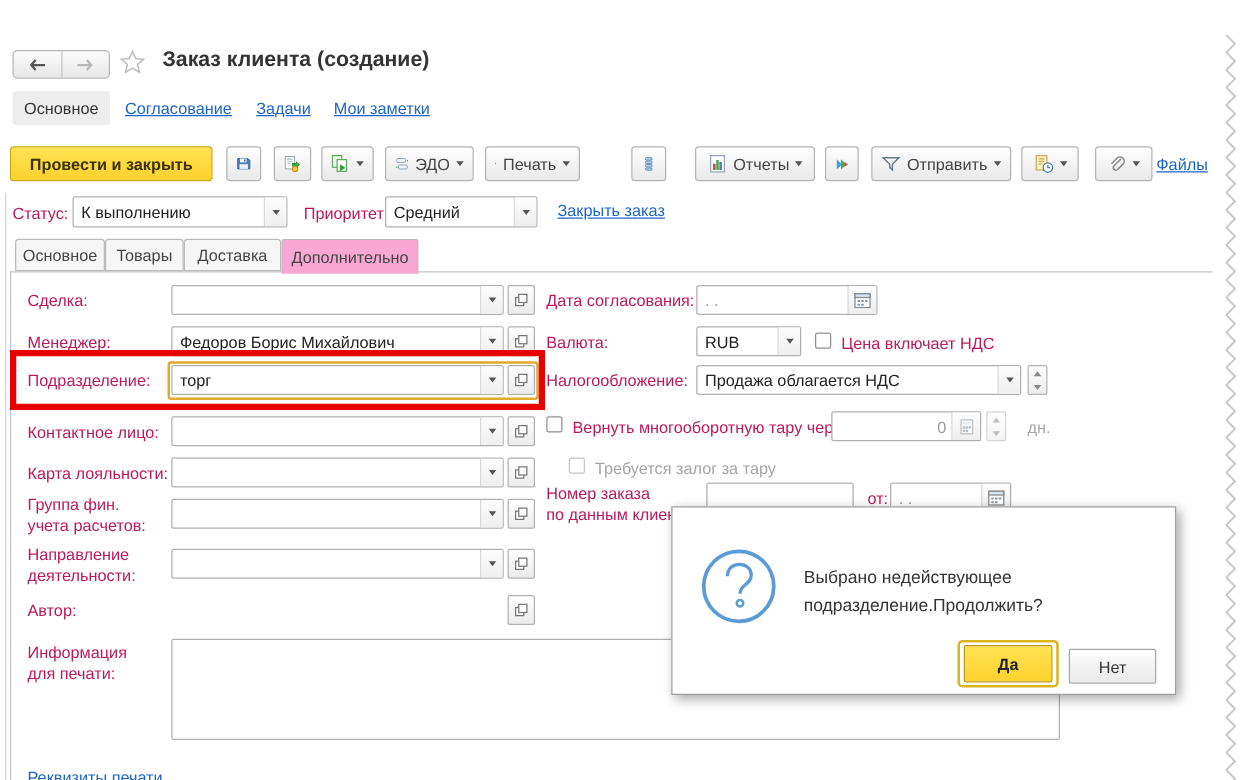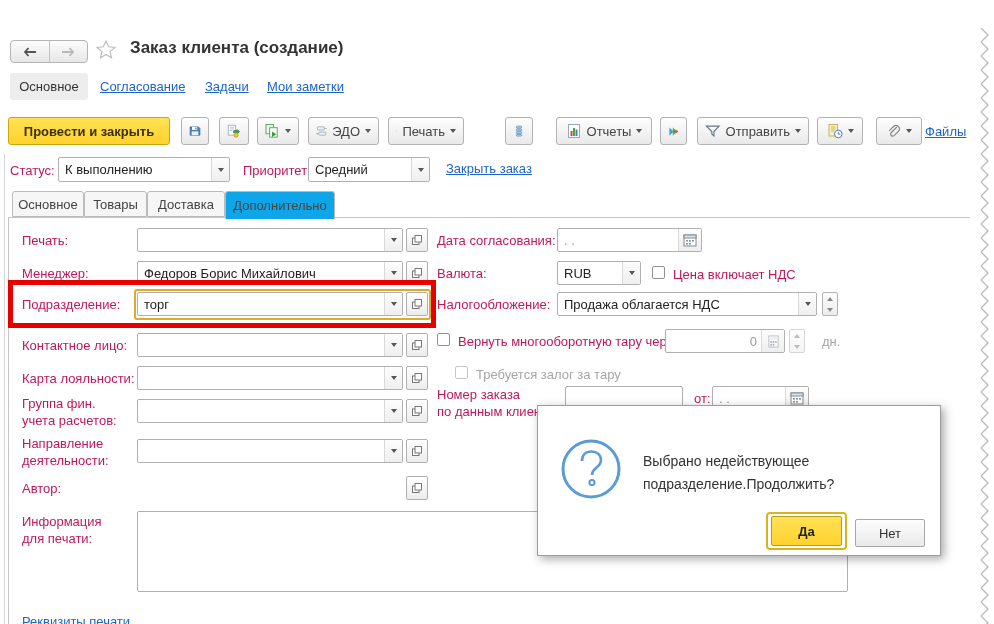--- a/index.html
+++ b/index.html
@@ -32,21 +32,21 @@
   .gray{color:#a6a6a6;}
   .cb{width:13px;height:13px;border:1px solid #919191;border-radius:2px;background:#fff;display:inline-block;}
   .cb.dis{border-color:#c6c6c6;}
   .spin{width:16px;height:24px;border:1px solid #b3b3b3;border-radius:2px;background:linear-gradient(#fdfdfd,#ececec);
         display:flex;flex-direction:column;align-items:center;justify-content:space-around;}
   .sa-up{width:0;height:0;border-left:3px solid transparent;border-right:3px solid transparent;border-bottom:4px solid #888;}
   .sa-dn{width:0;height:0;border-left:3px solid transparent;border-right:3px solid transparent;border-top:4px solid #888;}
   
   .ptab{top:163px;height:26px;border:1px solid #bbb;border-radius:3px 3px 0 0;background:#f6f6f6;
         display:flex;align-items:center;justify-content:center;color:#444;cursor:pointer;}
-  .ptab.active{height:28px;background:#0ea5e9;border-bottom:none;z-index:3;}
+  .ptab.active{height:28px;background:#f9a8d4;border-bottom:none;z-index:3;}
   .pagebox{left:8px;top:189px;width:962px;height:419px;border-top:1px solid #c5c5c5;border-left:1px solid #c5c5c5;}
   .vline{left:4px;top:126px;width:1px;height:482px;background:#d6d6d6;}
   
   .redbox{left:8px;top:252px;width:428px;height:48px;border:5px solid #e60000;z-index:4;pointer-events:none;}
   .yellowbox{left:134px;top:261px;width:297px;height:31px;border:2px solid #e2aa2a;border-radius:3px;z-index:4;pointer-events:none;}
   
   .dialog{left:537px;top:377px;width:404px;height:151px;background:#fff;border:1px solid #9e9e9e;
           box-shadow:3px 3px 9px rgba(0,0,0,.35);z-index:10;}
   .dlgmsg{left:105px;top:44px;font-size:14px;color:#333;line-height:23px;white-space:pre-line;}
   .yesring{left:228px;top:106px;width:81px;height:38px;border:2px solid #dab519;border-radius:4px;
@@ -201,21 +201,21 @@
       </span>
   </div>
   <a class="abs lnk" style="left:446px;top:133px;">Закрыть заказ</a>
 
   <div class="abs ptab" style="left:12px;width:72px;">Основное</div>
   <div class="abs ptab" style="left:84px;width:63px;">Товары</div>
   <div class="abs ptab" style="left:147px;width:78px;">Доставка</div>
   <div class="abs ptab active" style="left:225px;width:110px;">Дополнительно</div>
   <div class="abs pagebox"></div>
 
-  <span class="abs flabel" style="left:22px;top:204px;">Печать:</span>
+  <span class="abs flabel" style="left:22px;top:204px;">Сделка:</span>
   <div class="abs combo" style="left:137px;top:200px;width:266px;">
     <span class="val"></span>
     <span class="dd">
         <span class="caret"></span>
       </span>
   </div>
   <span class="abs openbtn" style="left:406px;top:200px;">
     <svg width="12" height="12" viewBox="0 0 12 12">
         <rect x="1.5" y="4" width="6.5" height="6.5" fill="#fff" stroke="#777"></rect>
         <rect x="4" y="1.5" width="6.5" height="6.5" fill="#fff" stroke="#777"></rect>

